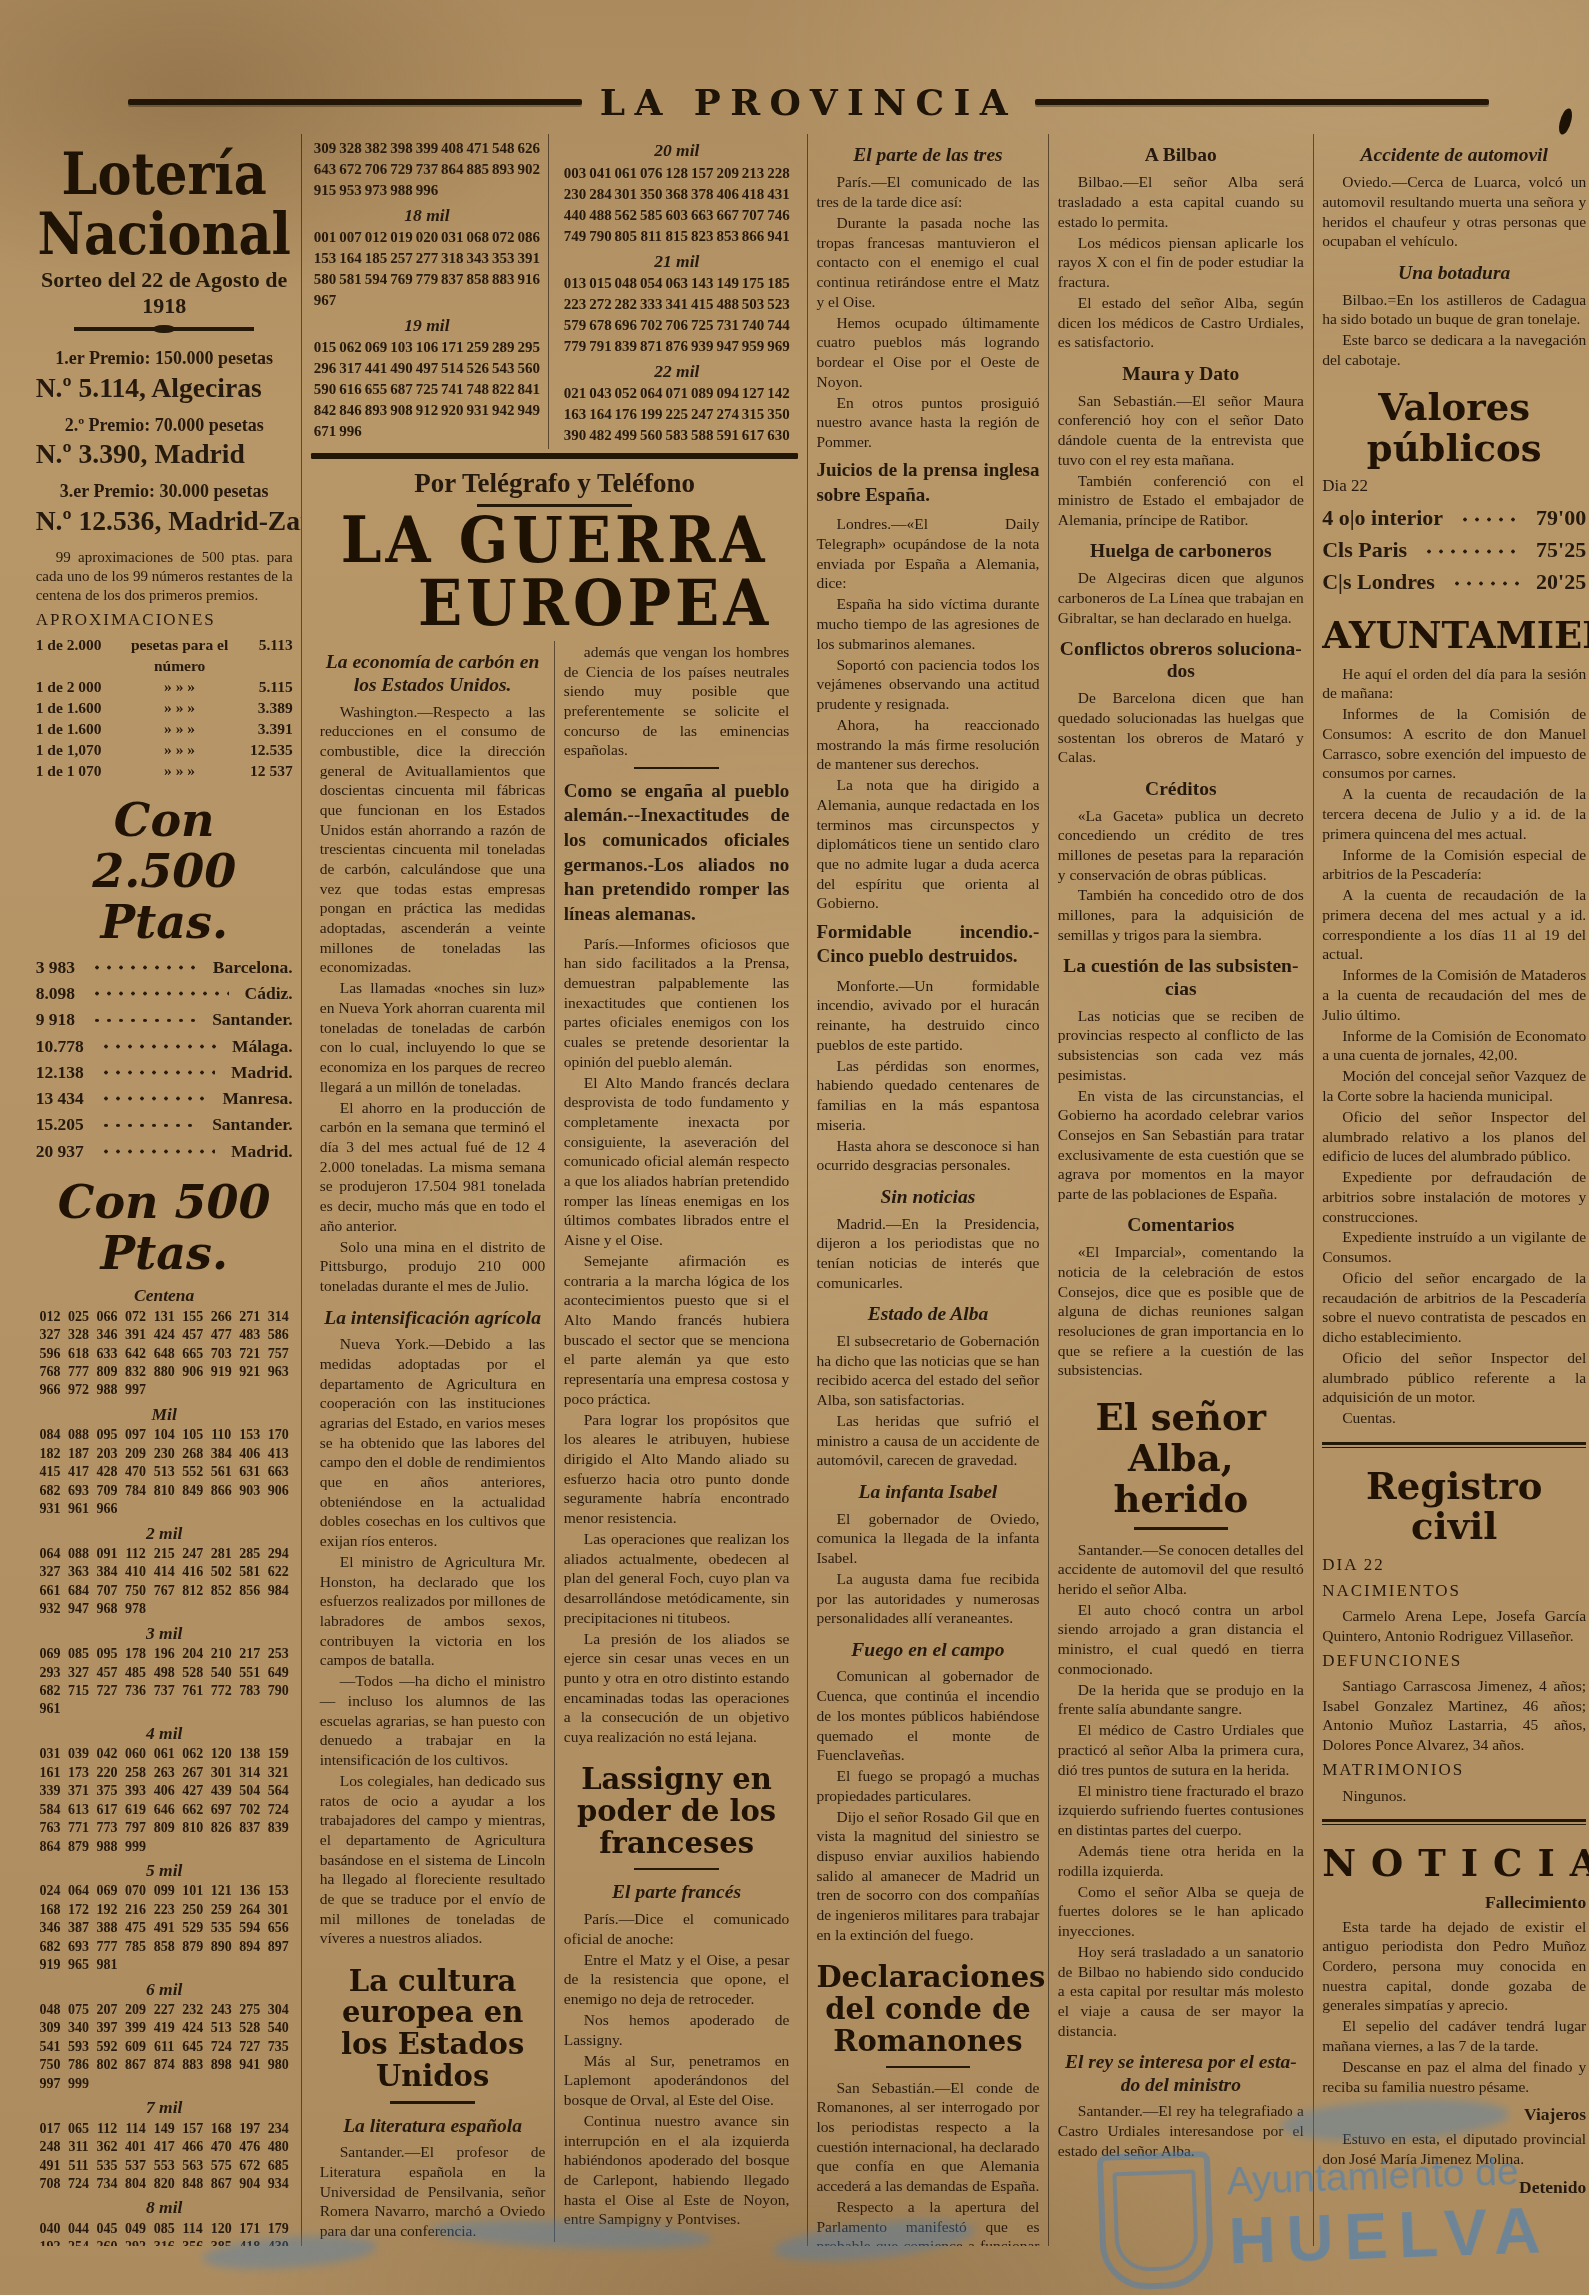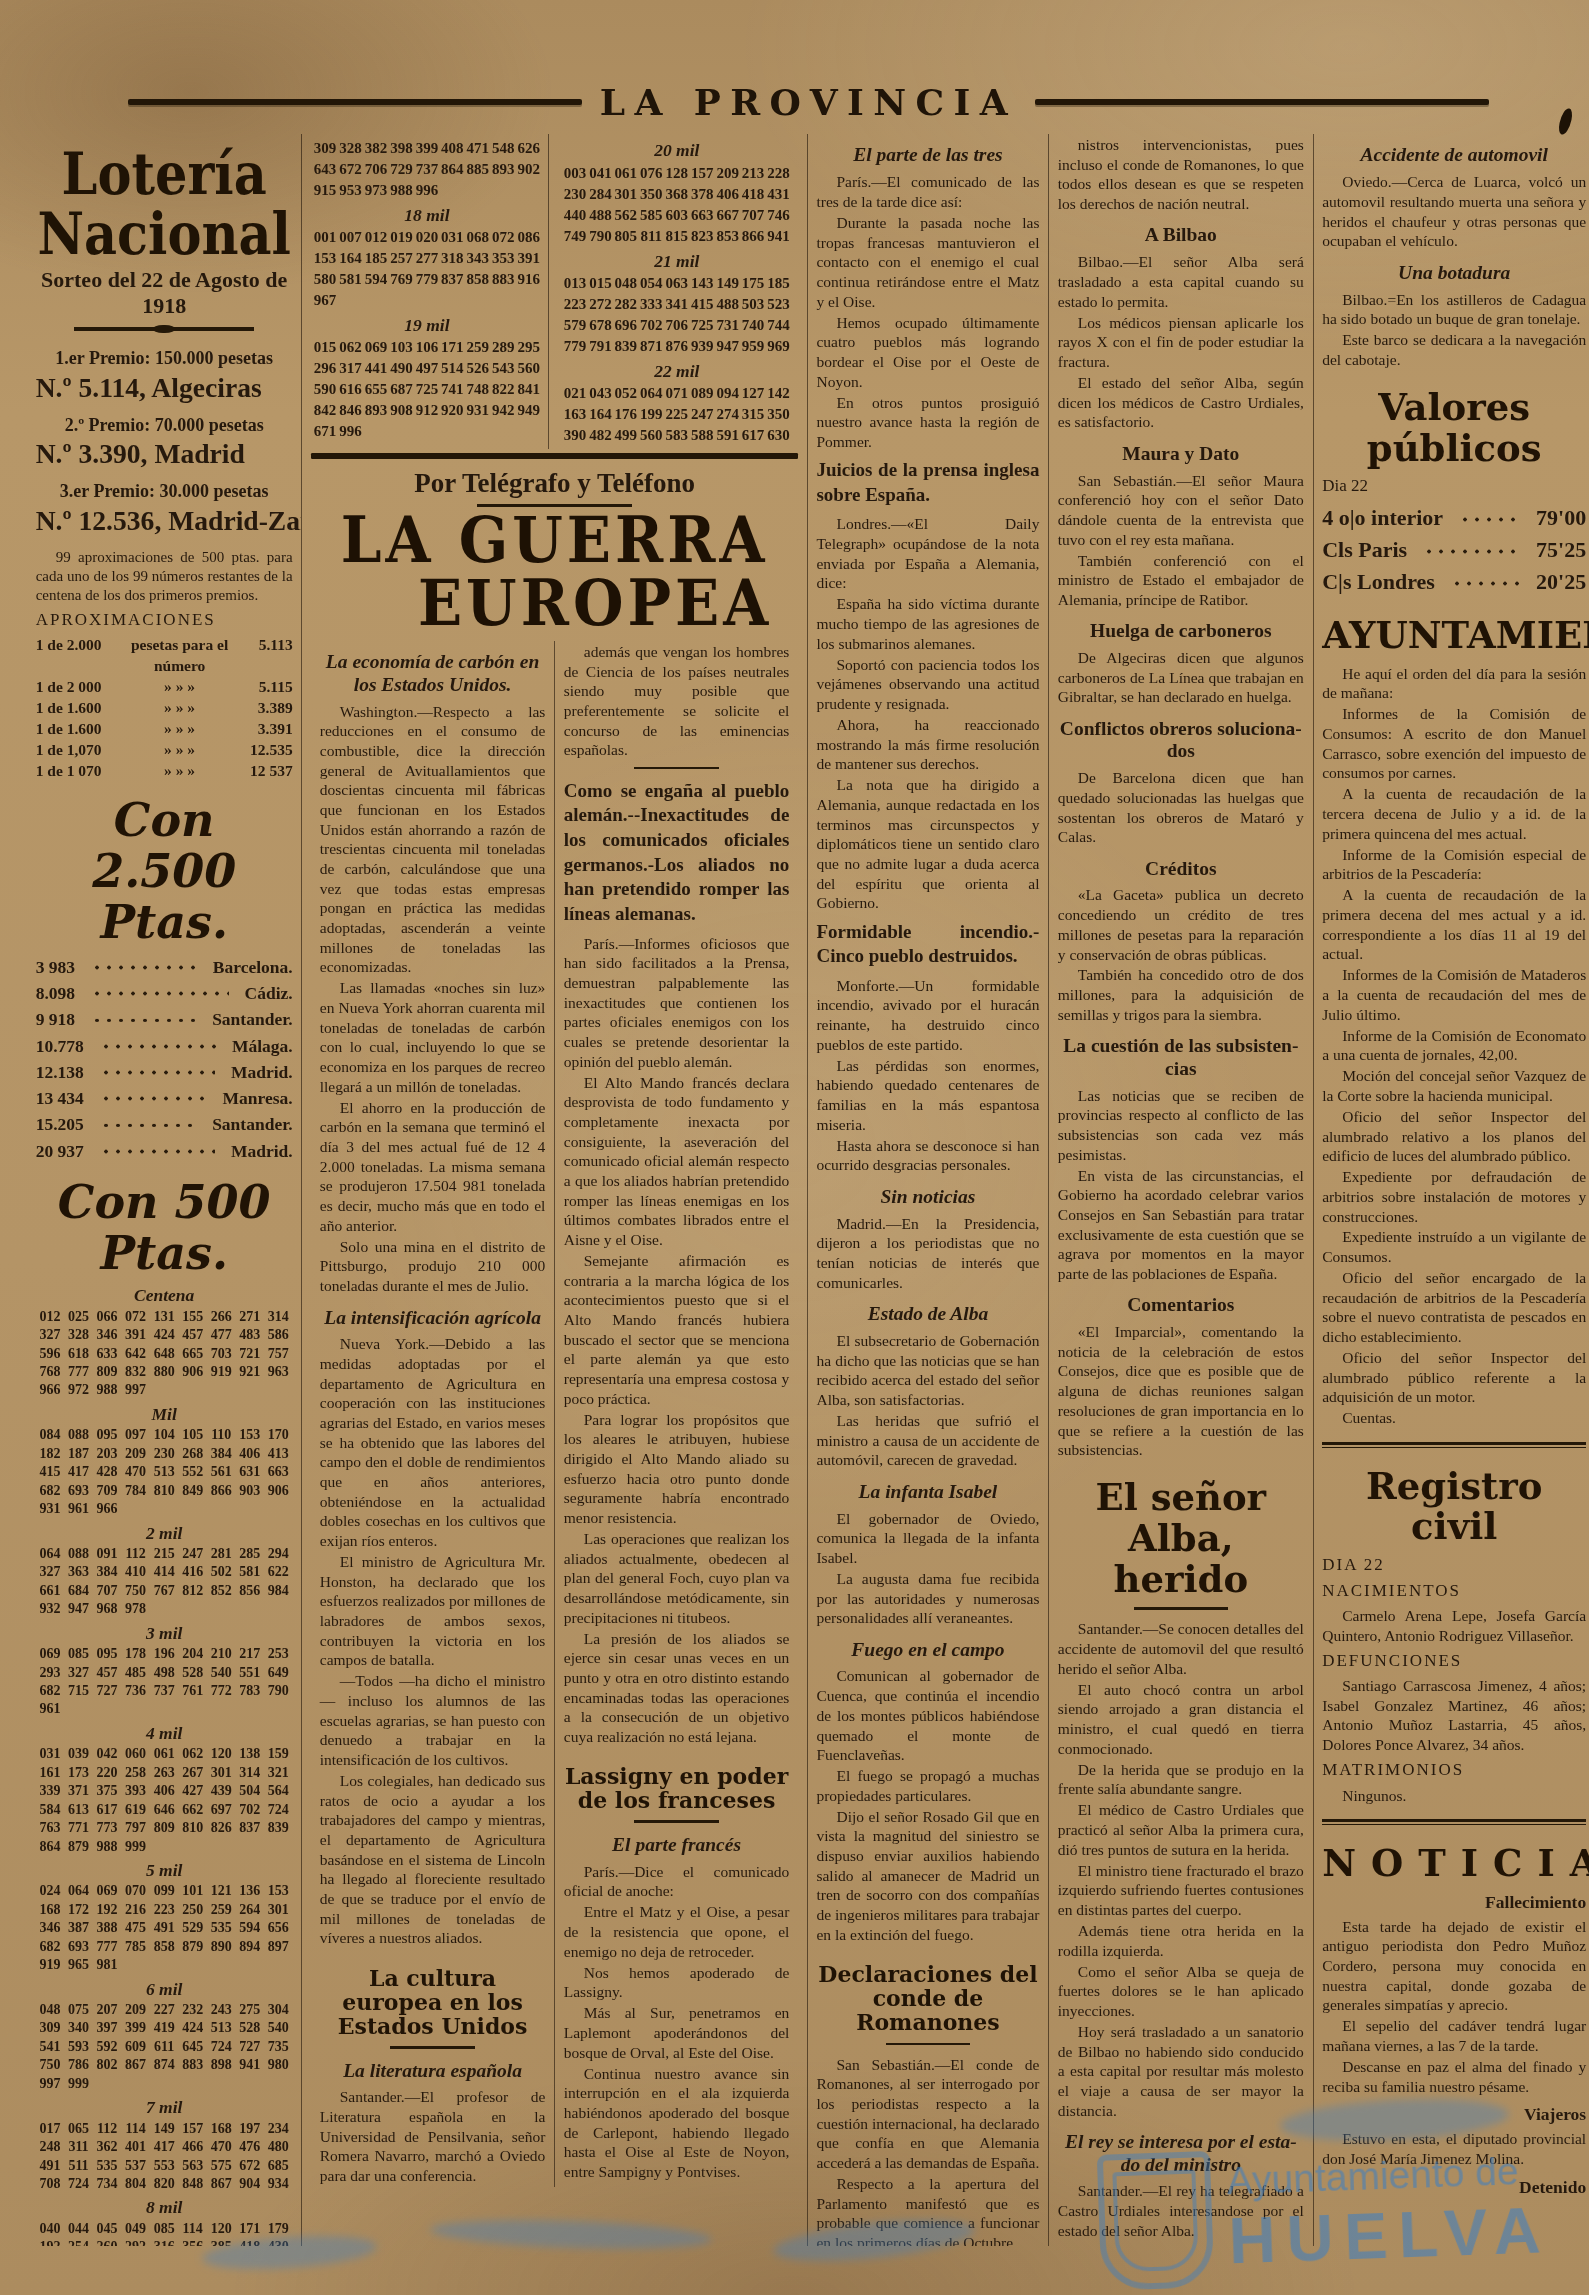--- a/index.html
+++ b/index.html
@@ -31,21 +31,21 @@
 
   
   .para{font-size:15.5px;line-height:1.27;text-align:justify;text-indent:20px;margin:1.3px 0;}
   .para.tight{font-size:15px;}
   .lead{font-size:19px;line-height:1.3;font-weight:bold;text-align:justify;margin:6.7px 0;}
   .subhead{font-size:19.5px;font-weight:bold;text-align:center;margin:10.8px 0 5.4px;line-height:1.15;}
   .subhead.it{font-style:italic;}
   .sidehead{font-size:17.5px;font-weight:bold;text-align:right;margin:8px 0 4px;}
   .center{font-size:17px;font-weight:normal;margin:5.4px 0;}
   .center.caps{letter-spacing:2px;}
-  .bighead{font-family:"DejaVu Serif",serif;font-size:22px;font-weight:bold;text-align:center;line-height:1.1;margin:17.5px 0 8px;color:#201305;}
+  .bighead{font-family:"DejaVu Serif",serif;font-size:29px;font-weight:bold;text-align:center;line-height:1.1;margin:17.5px 0 8px;color:#201305;}
   .bighead.xl{font-size:37px;}
   .bighead.sp{letter-spacing:15px;}
   .bighead.con{font-style:italic;font-size:46px;margin:13.5px 0 6.7px;}
   .rule-sm{width:38%;height:2.7px;background:#241808;margin:6.7px auto 9.4px;}
   .rule-dbl{height:0;border-top:3.4px solid #241808;border-bottom:1.3px solid #241808;padding-top:2.7px;margin:13.5px 0;}
 
   
   .lottery-title{font-family:"DejaVu Serif",serif;font-size:51px;font-weight:bold;line-height:1.02;margin:17.5px 0 12px;text-align:center;color:#1f1305;transform:scaleY(1.15);}
   .lottery-sub{font-size:22px;font-weight:bold;text-align:center;margin:9.4px 0 6.7px;}
   .orn-rule{height:3.4px;background:#241808;width:70%;margin:8px auto 17.5px;position:relative;}
@@ -900,21 +900,20 @@
       <div class="subhead it">Fuego en el campo</div>
       <div class="para">Comunican al gobernador de Cuenca, que continúa el incendio de los montes públicos habiéndose quemado el monte de Fuenclaveñas.</div>
       <div class="para">El fuego se propagó a muchas propiedades particulares.</div>
       <div class="para">Dijo el señor Rosado Gil que en vista la magnitud del siniestro se dispuso enviar auxilios habiendo salido al amanecer de Madrid un tren de socorro con dos compañías de ingenieros militares para trabajar en la extinción del fuego.</div>
       <div class="bighead">Declaraciones del conde de Romanones</div>
       <div class="rule-sm"></div>
       <div class="para">San Sebastián.—El conde de Romanones, al ser interrogado por los periodistas respecto a la cuestión internacional, ha declarado que confía en que Alemania accederá a las demandas de España.</div>
       <div class="para">Respecto a la apertura del Parlamento manifestó que es probable que comience a funcionar en los primeros días de Octubre.</div>
     </div>
   <div class="col c5 vdiv">
-      <div class="para">nistros intervencionistas, pues incluso el conde de Romanones, lo que todos ellos desean es que se respeten los derechos de nación neutral.</div>
       <div class="subhead">A Bilbao</div>
       <div class="para">Bilbao.—El señor Alba será trasladado a esta capital cuando su estado lo permita.</div>
       <div class="para">Los médicos piensan aplicarle los rayos X con el fin de poder estudiar la fractura.</div>
       <div class="para">El estado del señor Alba, según dicen los médicos de Castro Urdiales, es satisfactorio.</div>
       <div class="subhead">Maura y Dato</div>
       <div class="para">San Sebastián.—El señor Maura conferenció hoy con el señor Dato dándole cuenta de la entrevista que tuvo con el rey esta mañana.</div>
       <div class="para">También conferenció con el ministro de Estado el embajador de Alemania, príncipe de Ratibor.</div>
       <div class="subhead">Huelga de carboneros</div>
       <div class="para">De Algeciras dicen que algunos carboneros de La Línea que trabajan en Gibraltar, se han declarado en huelga.</div>
       <div class="subhead">Conflictos obreros soluciona- dos</div>

